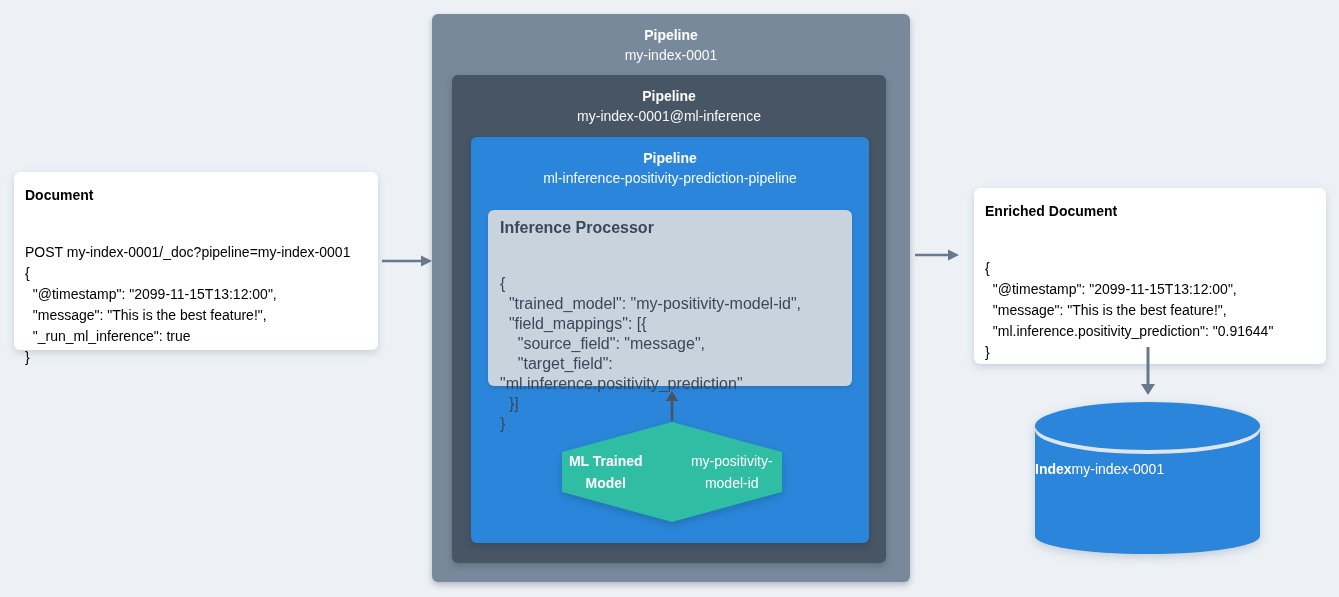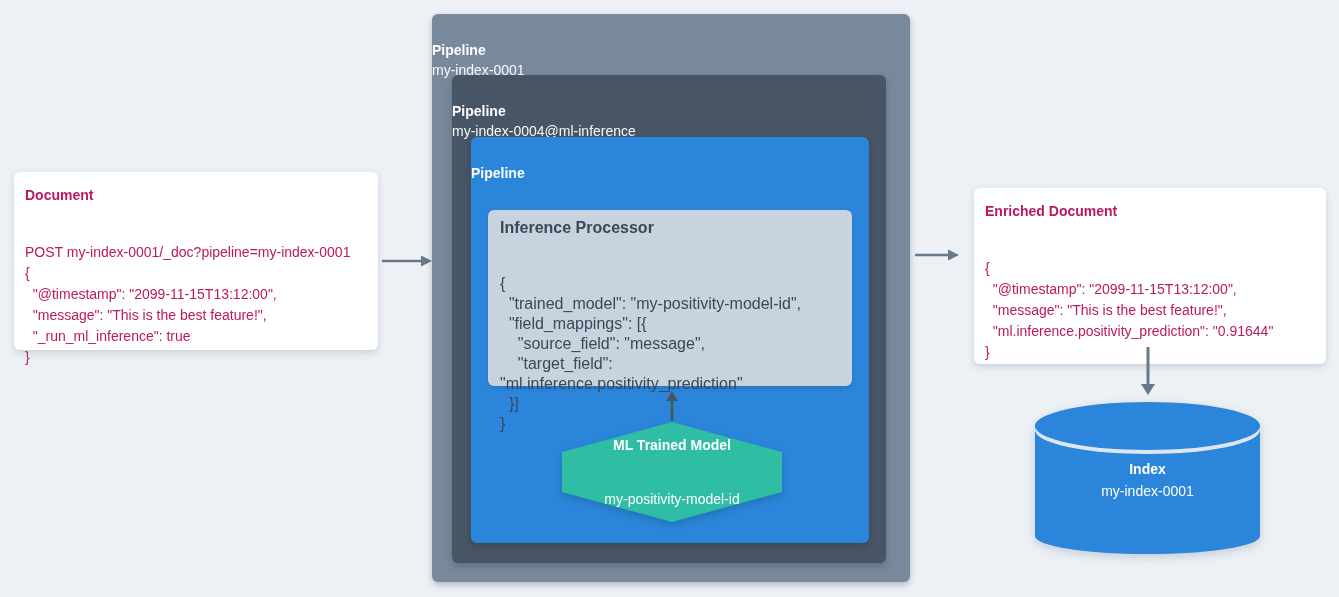--- a/index.html
+++ b/index.html
@@ -8,60 +8,60 @@
     position:relative; width:1339px; height:597px;
     background:#edf1f6; overflow:hidden;
     font-family:"Liberation Sans", sans-serif;
     color:#3b4a5a;
   }
 
   
   .card {
     position:absolute; background:#ffffff; border-radius:6px;
     box-shadow:0 3px 7px rgba(96,116,135,0.25);
-    padding:13px 11px; font-size:14px; line-height:21px; color:#be185d;
+    padding:13px 11px; font-size:14px; line-height:21px; color:#000000;
   }
   .card-title { font-weight:bold; }
   .card-body  { white-space:pre-wrap;margin-top:36px; }
 
   
   .pipe-box { position:absolute; border-radius:6px; box-shadow:0 3px 6px rgba(30,45,60,0.28); }
   .pipe-outer { left:432px; top:14px;  width:478px; height:568px; background:#78899b; }
   .pipe-mid   { left:20px;  top:61px;  width:434px; height:488px; background:#475565; }
   .pipe-inner { left:19px;  top:62px;  width:398px; height:406px; background:#2b86db; }
-  .pipe-header { color:#ffffff; font-size:14px; line-height:20px; padding-top:11px;margin-top:15px; }
+  .pipe-header { text-align:center; color:#ffffff; font-size:14px; line-height:20px; padding-top:11px; }
   .pipe-label  { font-weight:bold; }
   .pipe-name   { color:rgba(255,255,255,0.96); }
 
   
   .proc-card {
     position:absolute; left:17px; top:73px; width:364px; height:176px;
     background:#c9d3dd; border-radius:6px;
     padding:8px 12px; font-size:16px; line-height:20px; color:#39485a;
     box-shadow:0 2px 4px rgba(20,40,60,0.18);
   }
 
   
   .hex-wrap { position:absolute; left:91px; top:285px; filter:drop-shadow(0 3px 4px rgba(15,60,70,0.28)); }
   .hexagon {
     width:220px; height:100px; background:#2fbda4;
     clip-path:polygon(50% 0, 100% 30%, 100% 70%, 50% 100%, 0 70%, 0 30%);
-    display:flex; flex-direction:column; justify-content:center; align-items:center;
+    display:flex; justify-content:center; align-items:center;
     color:#fff; text-align:center; font-size:14px; line-height:22px;gap:32px;
   }
   .hex-label { font-weight:bold; }
 
   
   .cylinder { position:absolute; left:1035px; top:402px; width:225px; height:152px; filter:drop-shadow(0 3px 5px rgba(60,90,120,0.25)); }
   .cyl-body { position:absolute; left:0; right:0; top:24px; bottom:0; background:#2b86db; border-radius:0 0 50% 50% / 0 0 18px 18px; }
   .cyl-rim  { position:absolute; left:0; right:0; top:4px; height:48px; border-radius:50%; background:#dde6ee; }
   .cyl-top  { position:absolute; left:0; right:0; top:0;  height:48px; border-radius:50%; background:#2b86db; }
   .cyl-text {
     position:absolute; left:0; right:0; top:56px;
-    display:flex; flex-direction:column; align-items:center;
+    display:flex; align-items:center;
     color:#fff; font-size:14px; line-height:22px; text-align:center;
   }
   .cyl-label { font-weight:bold; }
 
   
   .arrow { position:absolute; }
 </style>
 </head>
 <body>
 
@@ -84,26 +84,27 @@
 
   <div class="pipe-box pipe-outer">
     <div class="pipe-header">
       <div class="pipe-label">Pipeline</div>
       <div class="pipe-name">my-index-0001</div>
     </div>
 
     <div class="pipe-box pipe-mid">
       <div class="pipe-header">
         <div class="pipe-label">Pipeline</div>
-        <div class="pipe-name">my-index-0004@ml-inference</div>
+        <div class="pipe-name">my-index-0001@ml-inference</div>
       </div>
 
       <div class="pipe-box pipe-inner">
         <div class="pipe-header">
           <div class="pipe-label">Pipeline</div>
+          <div class="pipe-name">ml-inference-positivity-prediction-pipeline</div>
         </div>
 
         <div class="proc-card">
           <div class="card-title">Inference Processor</div>
           <div class="card-body">{
   "trained_model": "my-positivity-model-id",
   "field_mappings": [{
     "source_field": "message",
     "target_field": "ml.inference.positivity_prediction"
   }]

